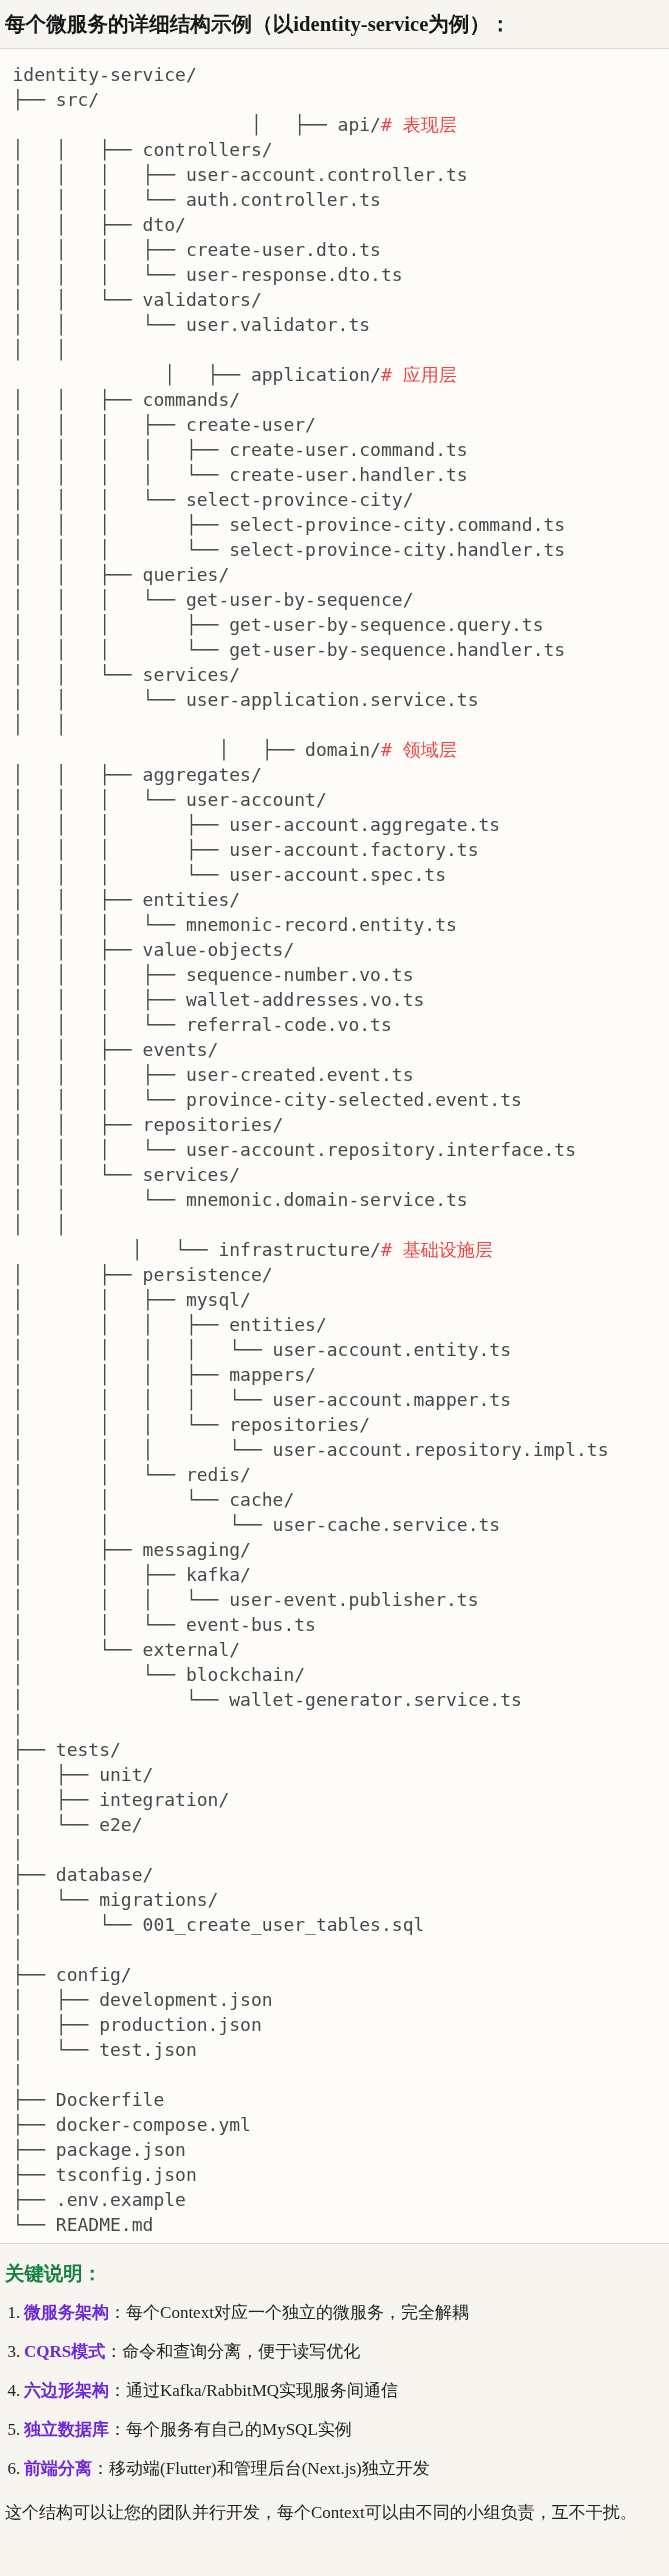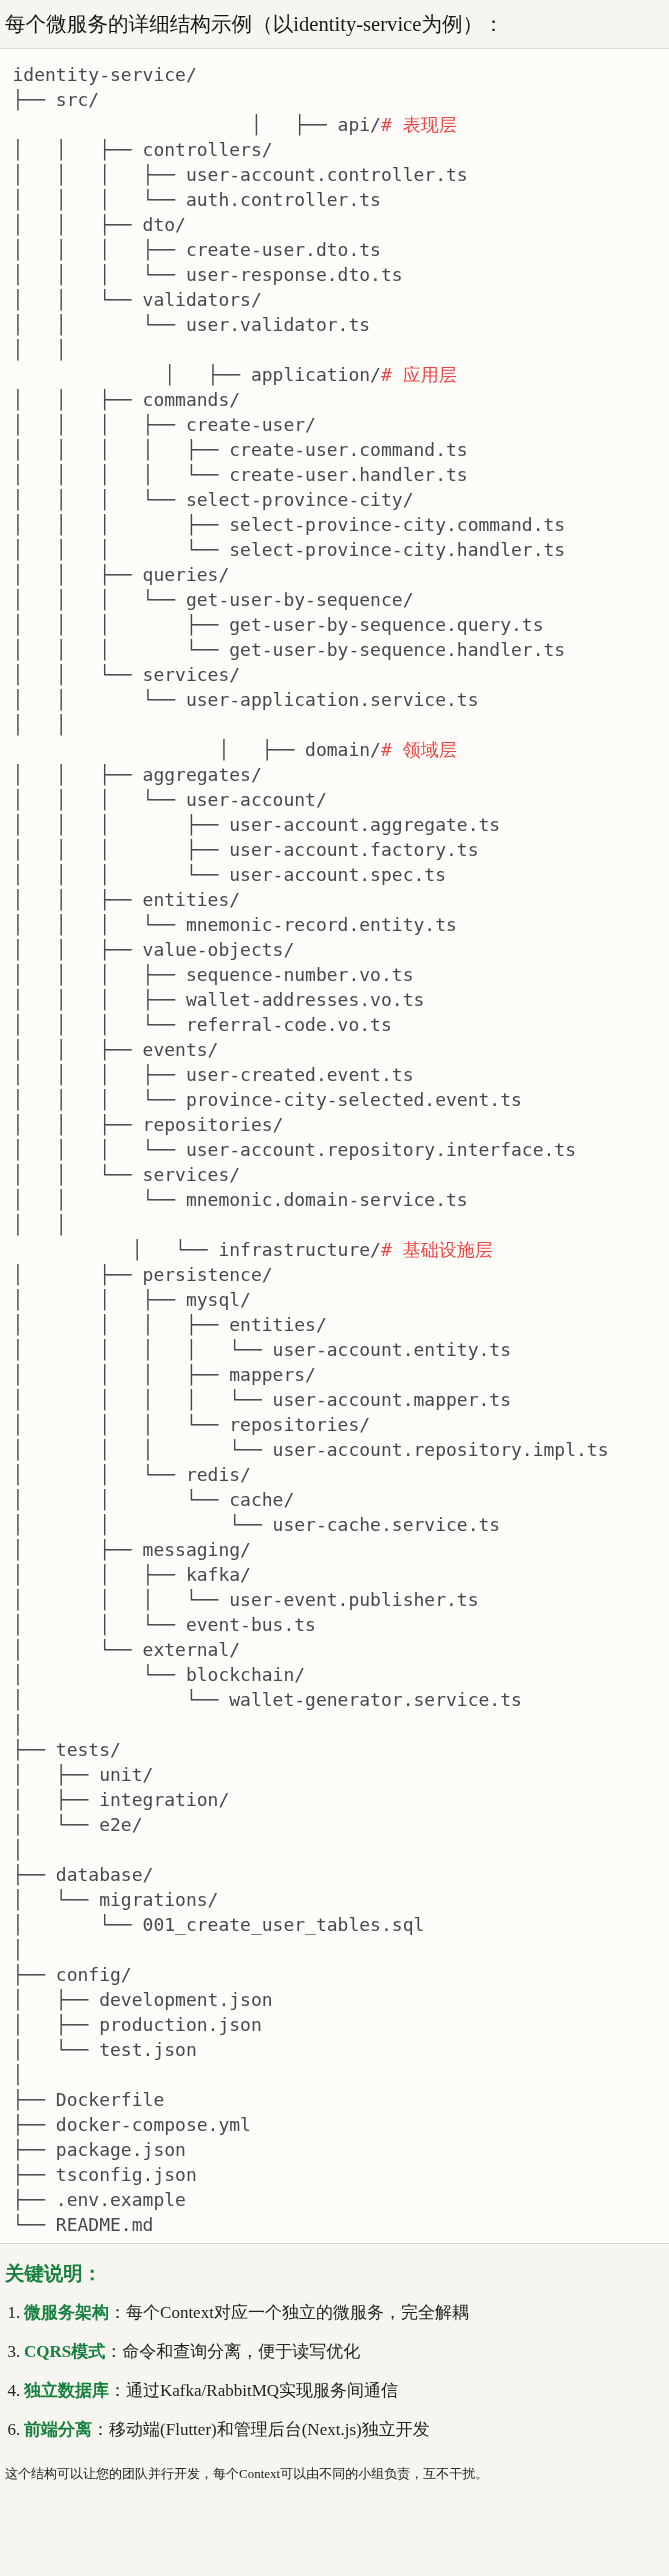--- a/index.html
+++ b/index.html
@@ -13,21 +13,21 @@
   }
   .header{
     box-sizing:border-box;
     height:48px;
     padding:10px 6.3px 0 5px;
   }
   .header h1{
     margin:0;
     font-size:20.6px;
     line-height:29px;
-    font-weight:normal;
+    font-weight:bold;
     color:#161616;
     font-family:"Liberation Serif","DejaVu Serif",serif;
   }
   pre.tree{
     margin:0;
     box-sizing:border-box;
     background:#fdfcf8;
     border-top:0.6px solid #dcd9d2;
     border-bottom:0.6px solid #d7d4cc;
     padding:13px 10px 5.6px 12.5px;
@@ -60,40 +60,41 @@
   ol.note-list li{
     font-size:17px;
     line-height:22.5px;
     margin:0 0 16.3px 0;
     color:#222;
   }
   ol.note-list .num{
     display:inline-block;
     margin-right:3.8px;
   }
-  ol.note-list .term{font-weight:bold;color:#15803d;}
+  ol.note-list .term{font-weight:bold;color:#6d28d9;}
   .closing{
     margin:21px 0 6px 0;
-    font-size:13px;
+    font-size:17px;
     line-height:24px;
     color:#222;
   }
 </style>
 </head>
 <body>
 
 <div class="header">
   <h1>每个微服务的详细结构示例（以identity-service为例）：</h1>
 </div>
 
 <pre class="tree" id="tree"><div class="tree-line">identity-service/</div><div class="tree-line">├── src/</div><div class="tree-line"><span class="tl">│   ├── api/</span><span class="cm"># 表现层</span></div><div class="tree-line">│   │   ├── controllers/</div><div class="tree-line">│   │   │   ├── user-account.controller.ts</div><div class="tree-line">│   │   │   └── auth.controller.ts</div><div class="tree-line">│   │   ├── dto/</div><div class="tree-line">│   │   │   ├── create-user.dto.ts</div><div class="tree-line">│   │   │   └── user-response.dto.ts</div><div class="tree-line">│   │   └── validators/</div><div class="tree-line">│   │       └── user.validator.ts</div><div class="tree-line">│   │</div><div class="tree-line"><span class="tl">│   ├── application/</span><span class="cm"># 应用层</span></div><div class="tree-line">│   │   ├── commands/</div><div class="tree-line">│   │   │   ├── create-user/</div><div class="tree-line">│   │   │   │   ├── create-user.command.ts</div><div class="tree-line">│   │   │   │   └── create-user.handler.ts</div><div class="tree-line">│   │   │   └── select-province-city/</div><div class="tree-line">│   │   │       ├── select-province-city.command.ts</div><div class="tree-line">│   │   │       └── select-province-city.handler.ts</div><div class="tree-line">│   │   ├── queries/</div><div class="tree-line">│   │   │   └── get-user-by-sequence/</div><div class="tree-line">│   │   │       ├── get-user-by-sequence.query.ts</div><div class="tree-line">│   │   │       └── get-user-by-sequence.handler.ts</div><div class="tree-line">│   │   └── services/</div><div class="tree-line">│   │       └── user-application.service.ts</div><div class="tree-line">│   │</div><div class="tree-line"><span class="tl">│   ├── domain/</span><span class="cm"># 领域层</span></div><div class="tree-line">│   │   ├── aggregates/</div><div class="tree-line">│   │   │   └── user-account/</div><div class="tree-line">│   │   │       ├── user-account.aggregate.ts</div><div class="tree-line">│   │   │       ├── user-account.factory.ts</div><div class="tree-line">│   │   │       └── user-account.spec.ts</div><div class="tree-line">│   │   ├── entities/</div><div class="tree-line">│   │   │   └── mnemonic-record.entity.ts</div><div class="tree-line">│   │   ├── value-objects/</div><div class="tree-line">│   │   │   ├── sequence-number.vo.ts</div><div class="tree-line">│   │   │   ├── wallet-addresses.vo.ts</div><div class="tree-line">│   │   │   └── referral-code.vo.ts</div><div class="tree-line">│   │   ├── events/</div><div class="tree-line">│   │   │   ├── user-created.event.ts</div><div class="tree-line">│   │   │   └── province-city-selected.event.ts</div><div class="tree-line">│   │   ├── repositories/</div><div class="tree-line">│   │   │   └── user-account.repository.interface.ts</div><div class="tree-line">│   │   └── services/</div><div class="tree-line">│   │       └── mnemonic.domain-service.ts</div><div class="tree-line">│   │</div><div class="tree-line"><span class="tl">│   └── infrastructure/</span><span class="cm"># 基础设施层</span></div><div class="tree-line">│       ├── persistence/</div><div class="tree-line">│       │   ├── mysql/</div><div class="tree-line">│       │   │   ├── entities/</div><div class="tree-line">│       │   │   │   └── user-account.entity.ts</div><div class="tree-line">│       │   │   ├── mappers/</div><div class="tree-line">│       │   │   │   └── user-account.mapper.ts</div><div class="tree-line">│       │   │   └── repositories/</div><div class="tree-line">│       │   │       └── user-account.repository.impl.ts</div><div class="tree-line">│       │   └── redis/</div><div class="tree-line">│       │       └── cache/</div><div class="tree-line">│       │           └── user-cache.service.ts</div><div class="tree-line">│       ├── messaging/</div><div class="tree-line">│       │   ├── kafka/</div><div class="tree-line">│       │   │   └── user-event.publisher.ts</div><div class="tree-line">│       │   └── event-bus.ts</div><div class="tree-line">│       └── external/</div><div class="tree-line">│           └── blockchain/</div><div class="tree-line">│               └── wallet-generator.service.ts</div><div class="tree-line">│</div><div class="tree-line">├── tests/</div><div class="tree-line">│   ├── unit/</div><div class="tree-line">│   ├── integration/</div><div class="tree-line">│   └── e2e/</div><div class="tree-line">│</div><div class="tree-line">├── database/</div><div class="tree-line">│   └── migrations/</div><div class="tree-line">│       └── 001_create_user_tables.sql</div><div class="tree-line">│</div><div class="tree-line">├── config/</div><div class="tree-line">│   ├── development.json</div><div class="tree-line">│   ├── production.json</div><div class="tree-line">│   └── test.json</div><div class="tree-line">│</div><div class="tree-line">├── Dockerfile</div><div class="tree-line">├── docker-compose.yml</div><div class="tree-line">├── package.json</div><div class="tree-line">├── tsconfig.json</div><div class="tree-line">├── .env.example</div><div class="tree-line">└── README.md</div></pre>
 
 <div class="notes">
   <h2>关键说明：</h2>
   <ol class="note-list">
     <li><span class="num">1.</span><span class="term">微服务架构</span><span>：</span><span>每个Context对应一个独立的微服务，完全解耦</span></li>
     <li><span class="num">3.</span><span class="term">CQRS模式</span><span>：</span><span>命令和查询分离，便于读写优化</span></li>
-    <li><span class="num">4.</span><span class="term">独立数据库</span><span>：</span><span>通过Kafka/RabbitMQ实现服务间通信</span></li>
+    <li><span class="num">4.</span><span class="term">六边形架构</span><span>：</span><span>通过Kafka/RabbitMQ实现服务间通信</span></li>
+    <li><span class="num">5.</span><span class="term">独立数据库</span><span>：</span><span>每个服务有自己的MySQL实例</span></li>
     <li><span class="num">6.</span><span class="term">前端分离</span><span>：</span><span>移动端(Flutter)和管理后台(Next.js)独立开发</span></li>
   </ol>
   <p class="closing">这个结构可以让您的团队并行开发，每个Context可以由不同的小组负责，互不干扰。</p>
 </div>
 
 
 </body></html>

